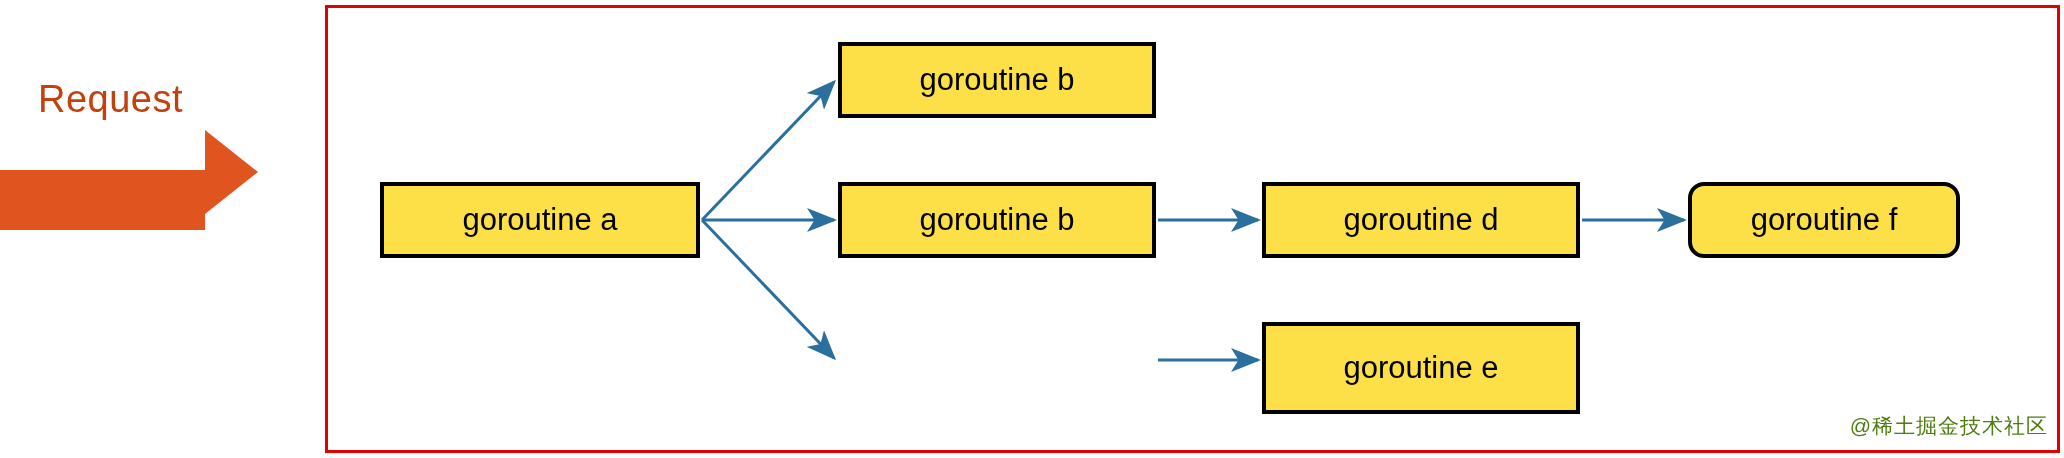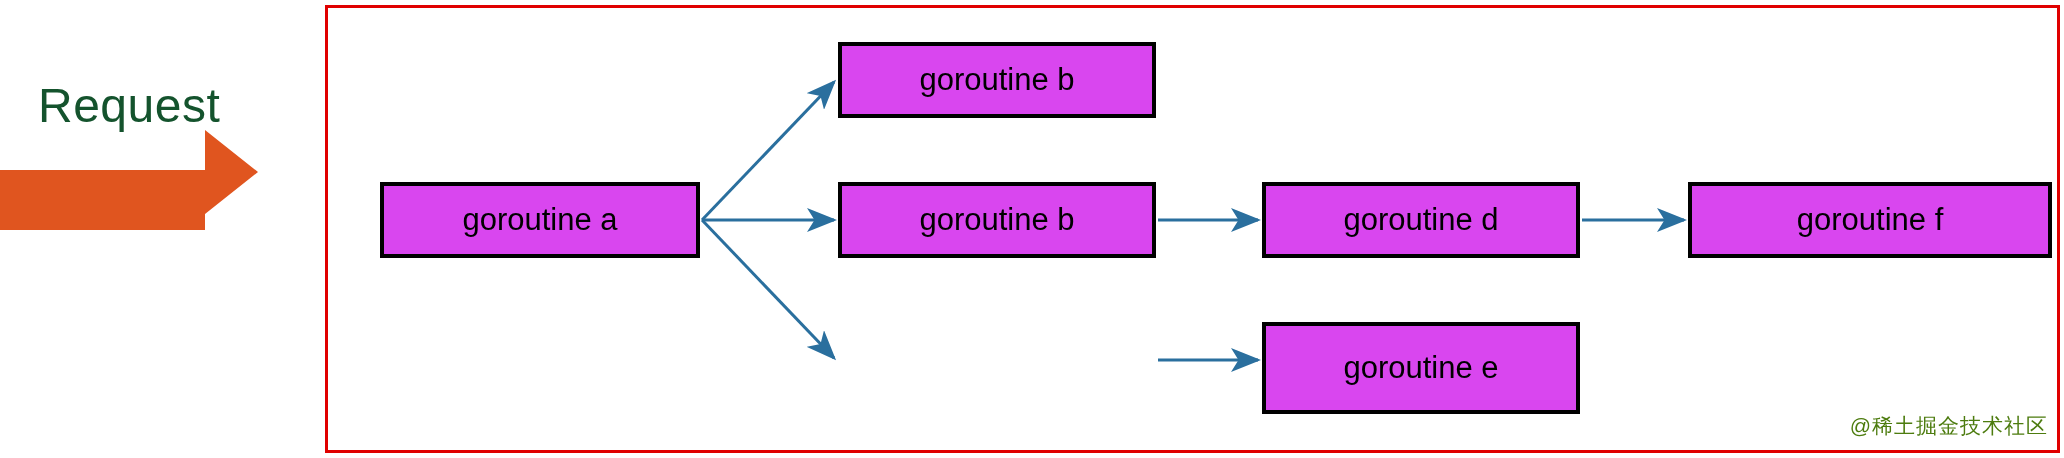--- a/index.html
+++ b/index.html
@@ -24,37 +24,37 @@
     height: 448px;
     border: 3px solid #e00000;
     box-sizing: border-box;
     background: transparent;
   }
   
   .request-label {
     position: absolute;
     left: 38px;
     top: 78px;
-    font-size: 48px;
-    color: #14532d;
+    font-size: 38px;
+    color: #c2410c;
     letter-spacing: 0.5px;
     white-space: nowrap;
   }
   
   .big-arrow {
     position: absolute;
     left: 0px;
     top: 112px;
     width: 258px;
     height: 120px;
   }
   
   .gbox {
     position: absolute;
-    background: #d946ef;
+    background: #fde047;
     border: 4px solid #000000;
     box-sizing: border-box;
     display: flex;
     align-items: center;
     justify-content: center;
     font-size: 31px;
     color: #000000;
     white-space: nowrap;
   }
   
@@ -124,19 +124,19 @@
 
 
   <div class="gbox" style="left:1262px; top:182px; width:318px; height:76px;">
     <span>goroutine d</span>
   </div>
 
   <div class="gbox" style="left:1262px; top:322px; width:318px; height:92px;">
     <span>goroutine e</span>
   </div>
 
-  <div class="gbox" style="left:1688px; top:182px; width:364px; height:76px;">
+  <div class="gbox" style="left:1688px; top:182px; width:272px; height:76px;border-radius:16px;">
     <span>goroutine f</span>
   </div>
 
   <div class="watermark">@稀土掘金技术社区</div>
 
 </div>
 
 </body></html>

